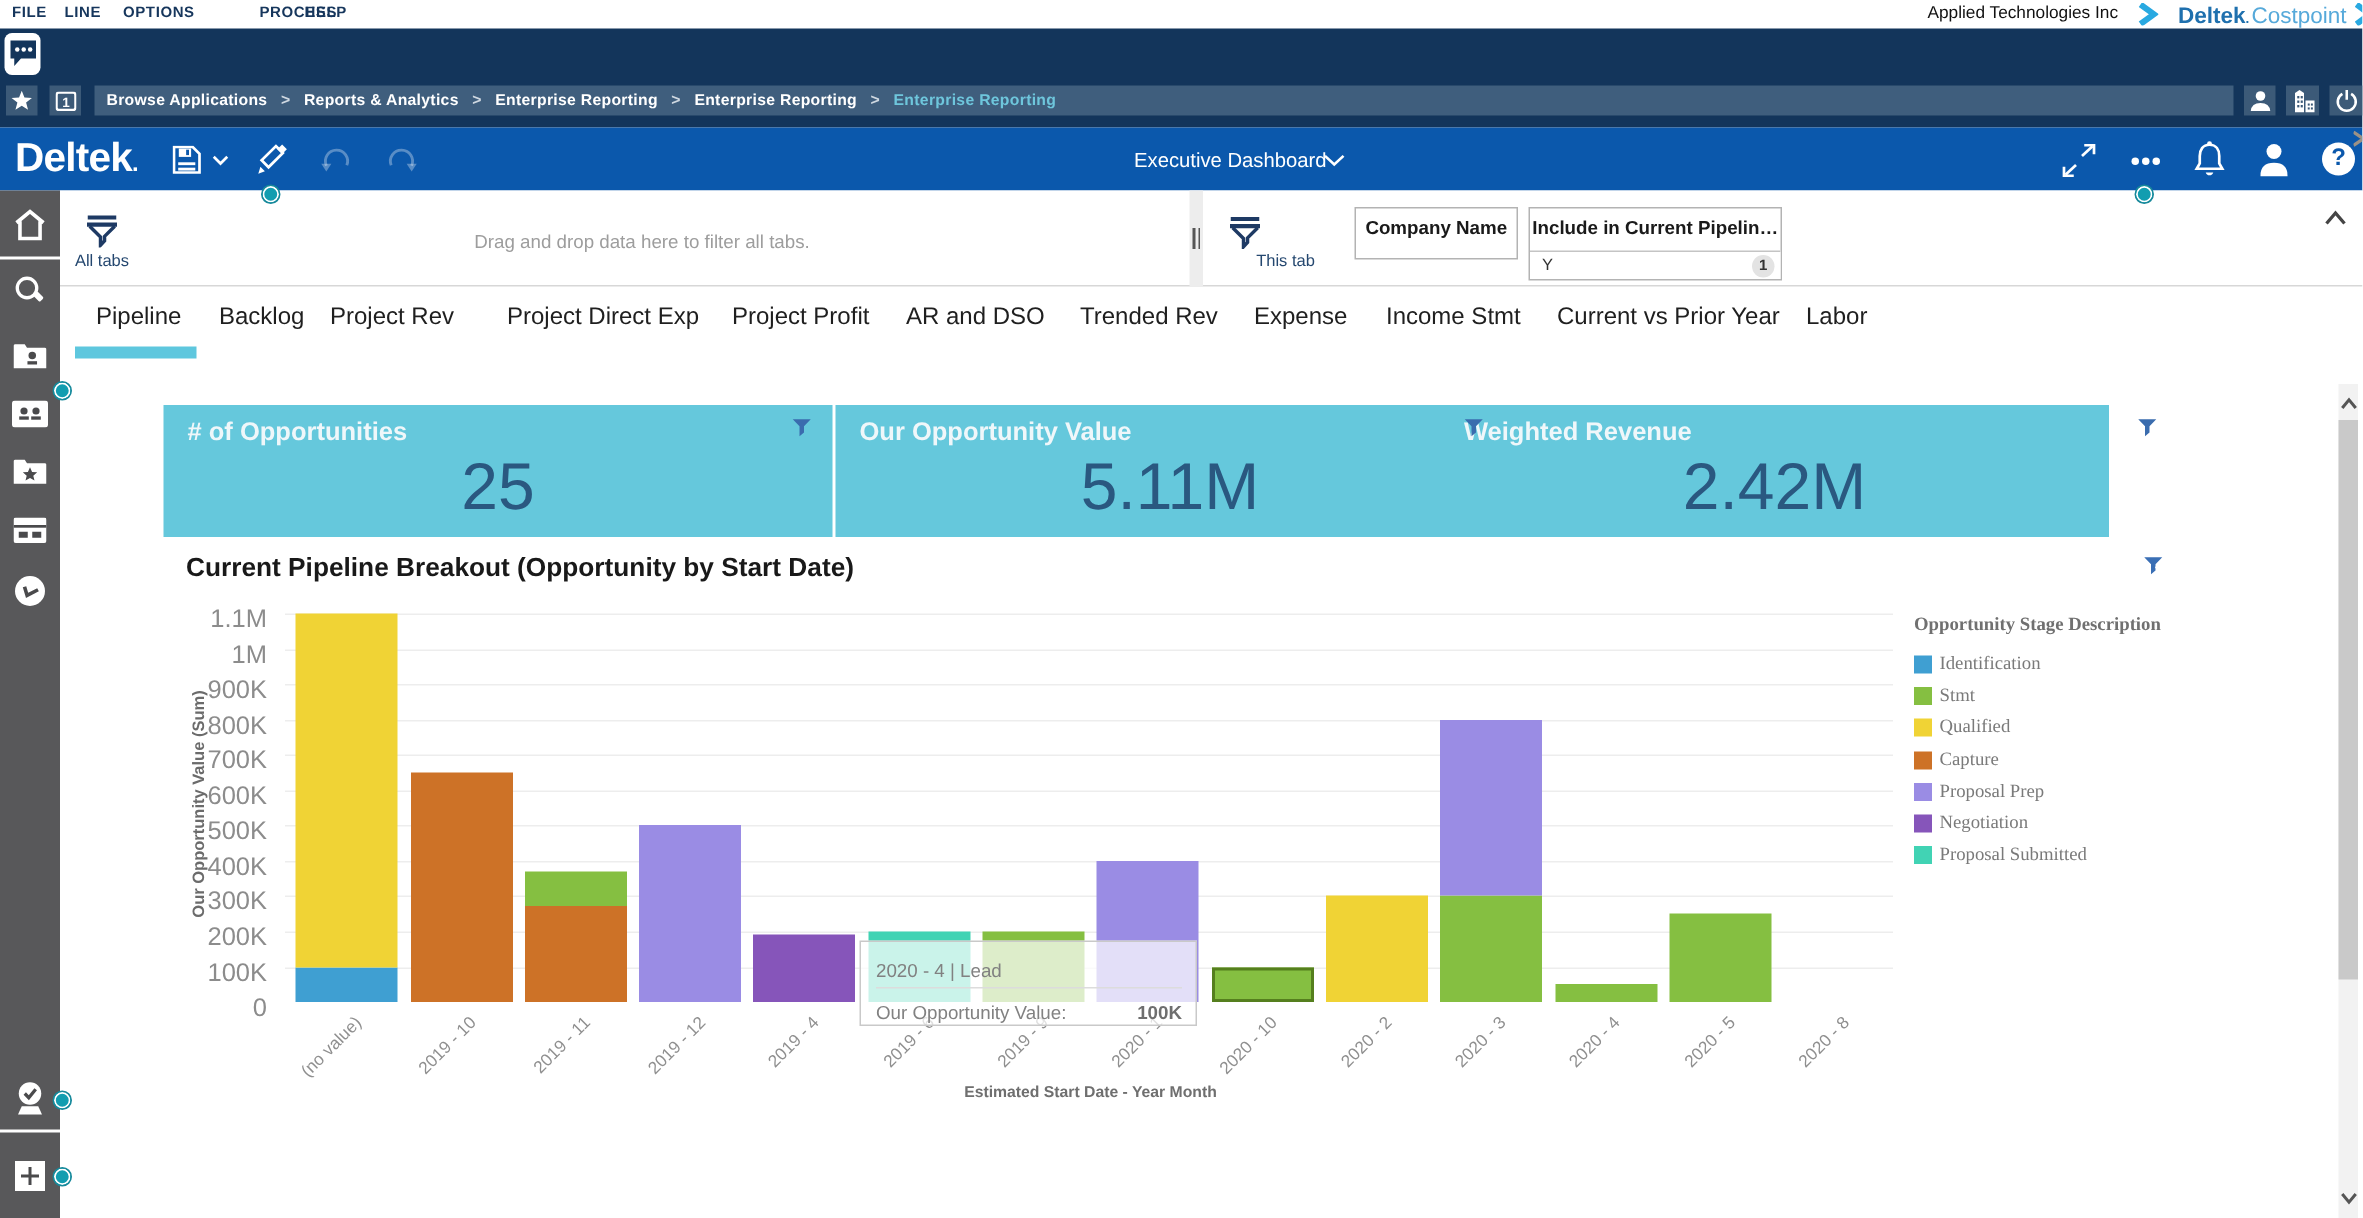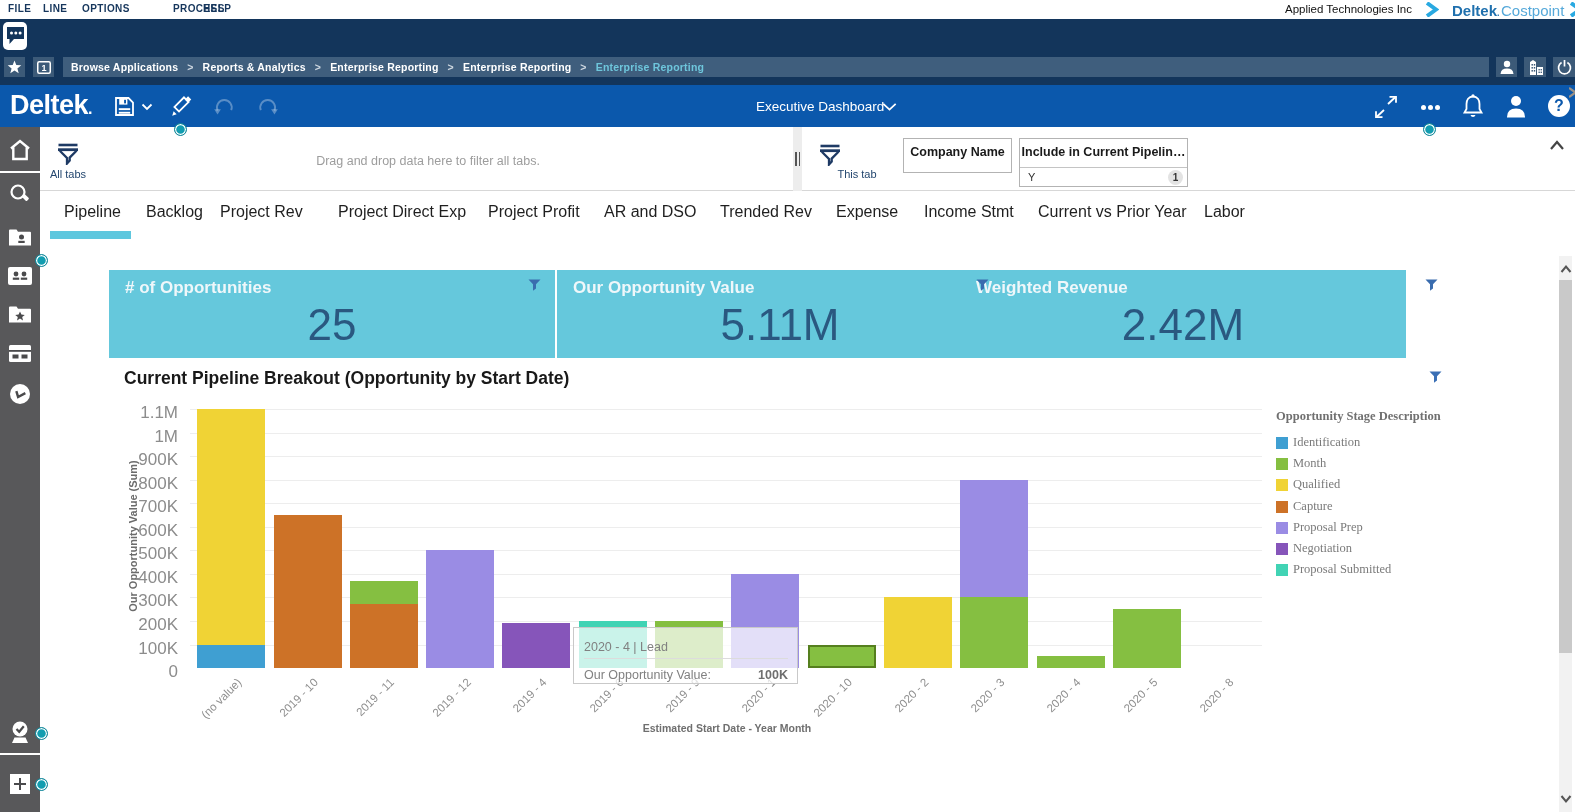--- a/index.html
+++ b/index.html
@@ -215,21 +215,21 @@
   <div id="xtitle">Estimated Start Date - Year Month</div>
 
   <div id="legend">
     <div class="lt">Opportunity Stage Description</div>
   <div class="li">
         <span class="sq" style="background:#3f9fd2"></span>
         <span class="ll">Identification</span>
       </div>
       <div class="li">
         <span class="sq" style="background:#85bf41"></span>
-        <span class="ll">Month</span>
+        <span class="ll">Stmt</span>
       </div>
       <div class="li">
         <span class="sq" style="background:#f0d335"></span>
         <span class="ll">Qualified</span>
       </div>
       <div class="li">
         <span class="sq" style="background:#cd7227"></span>
         <span class="ll">Capture</span>
       </div>
       <div class="li">

